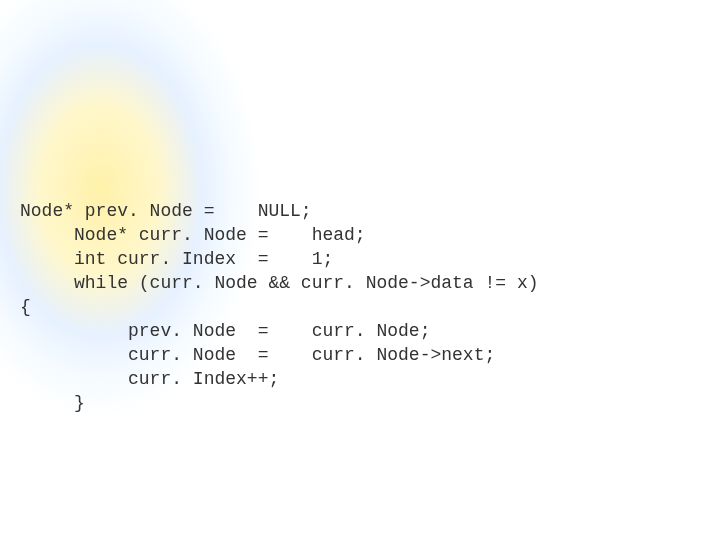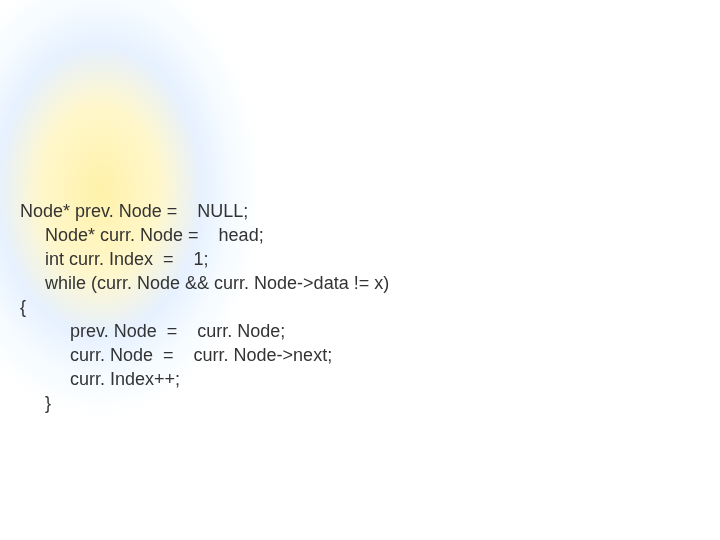--- a/index.html
+++ b/index.html
@@ -22,21 +22,21 @@
                  rgba(255,245,190,0.8) 35%,
                  rgba(220,235,255,0.7) 60%,
                  rgba(230,245,255,0.4) 78%,
                  rgba(255,255,255,0) 95%);
     pointer-events: none;
   }
   .code-block {
     position: absolute;
     top: 175px;
     left: 20px;
-    font-family: Liberation Sans, sans-serif;
+    font-family: Liberation Mono, monospace;
     font-size: 18px;
     line-height: 24px;
     color: #333;
     white-space: pre;
   }
 </style>
 </head>
 <body>
 
 <div class="bg-gradient"></div>

